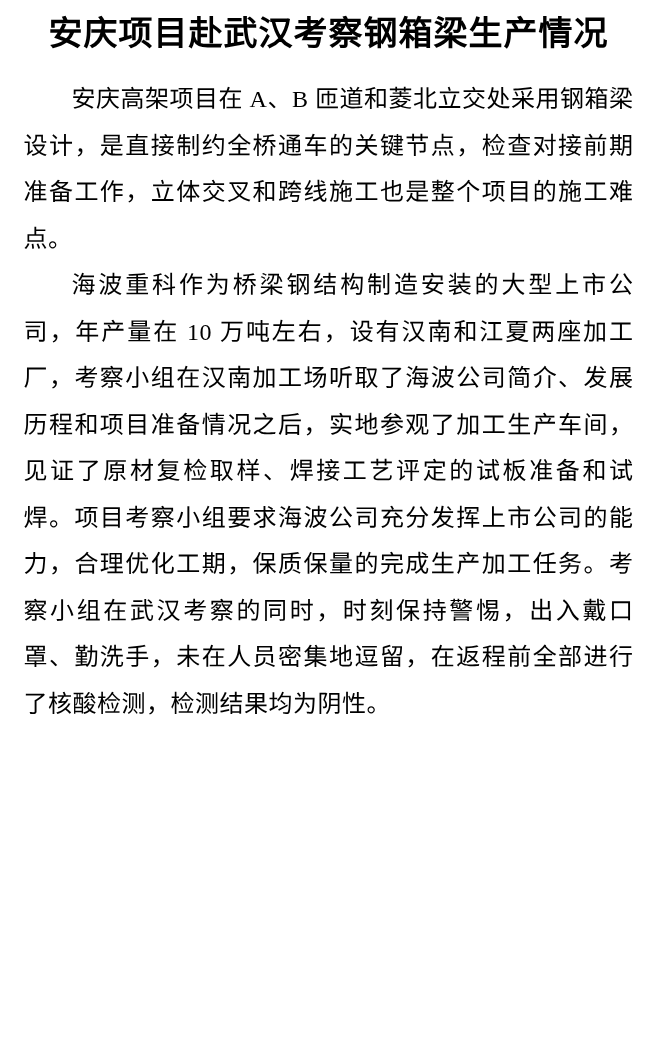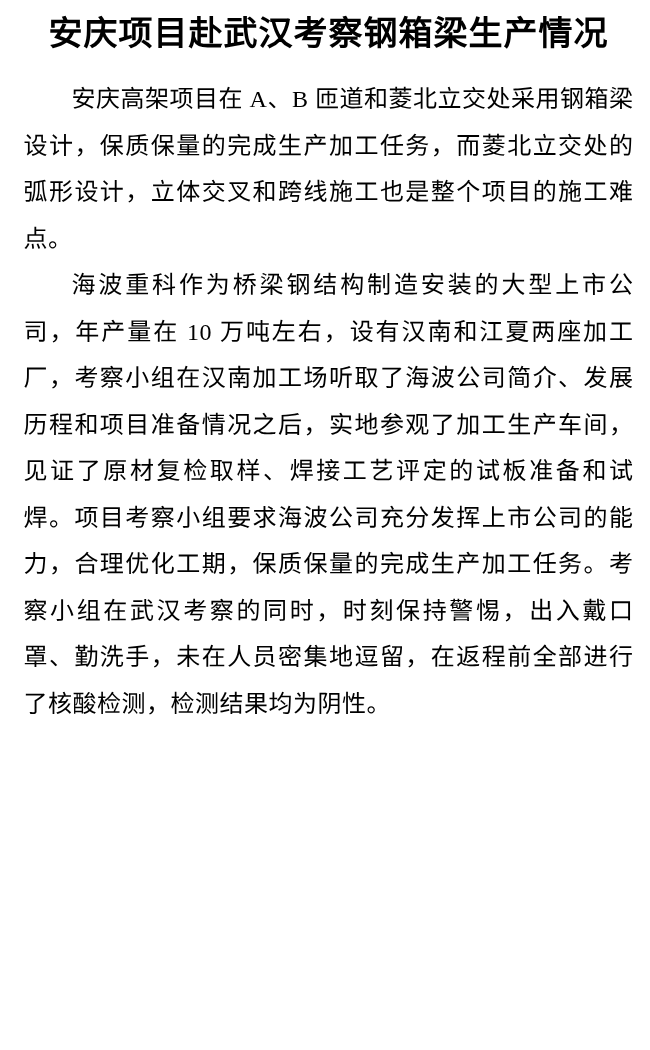--- a/index.html
+++ b/index.html
@@ -38,18 +38,18 @@
     font-weight: 400;
     font-family: "Liberation Serif", "DejaVu Serif", serif;
   }
 </style>
 </head>
 <body>
 
 <div class="page">
   <h1 class="doc-title">安庆项目赴武汉考察钢箱梁生产情况</h1>
 
-  <p class="doc-paragraph">安庆高架项目在 A、B 匝道和菱北立交处采用钢箱梁设计，保质保量的完成生产加工任务，而菱北立交处的弧形设计，立体交叉和跨线施工也是整个项目的施工难点。</p>
+  <p class="doc-paragraph">安庆高架项目在 A、B 匝道和菱北立交处采用钢箱梁设计，是直接制约全桥通车的关键节点，检查对接前期准备工作，立体交叉和跨线施工也是整个项目的施工难点。</p>
 
 
   <p class="doc-paragraph">海波重科作为桥梁钢结构制造安装的大型上市公司，年产量在 10 万吨左右，设有汉南和江夏两座加工厂，考察小组在汉南加工场听取了海波公司简介、发展历程和项目准备情况之后，实地参观了加工生产车间，见证了原材复检取样、焊接工艺评定的试板准备和试焊。项目考察小组要求海波公司充分发挥上市公司的能力，合理优化工期，保质保量的完成生产加工任务。考察小组在武汉考察的同时，时刻保持警惕，出入戴口罩、勤洗手，未在人员密集地逗留，在返程前全部进行了核酸检测，检测结果均为阴性。</p>
 
 </div>
 
 </body></html>

